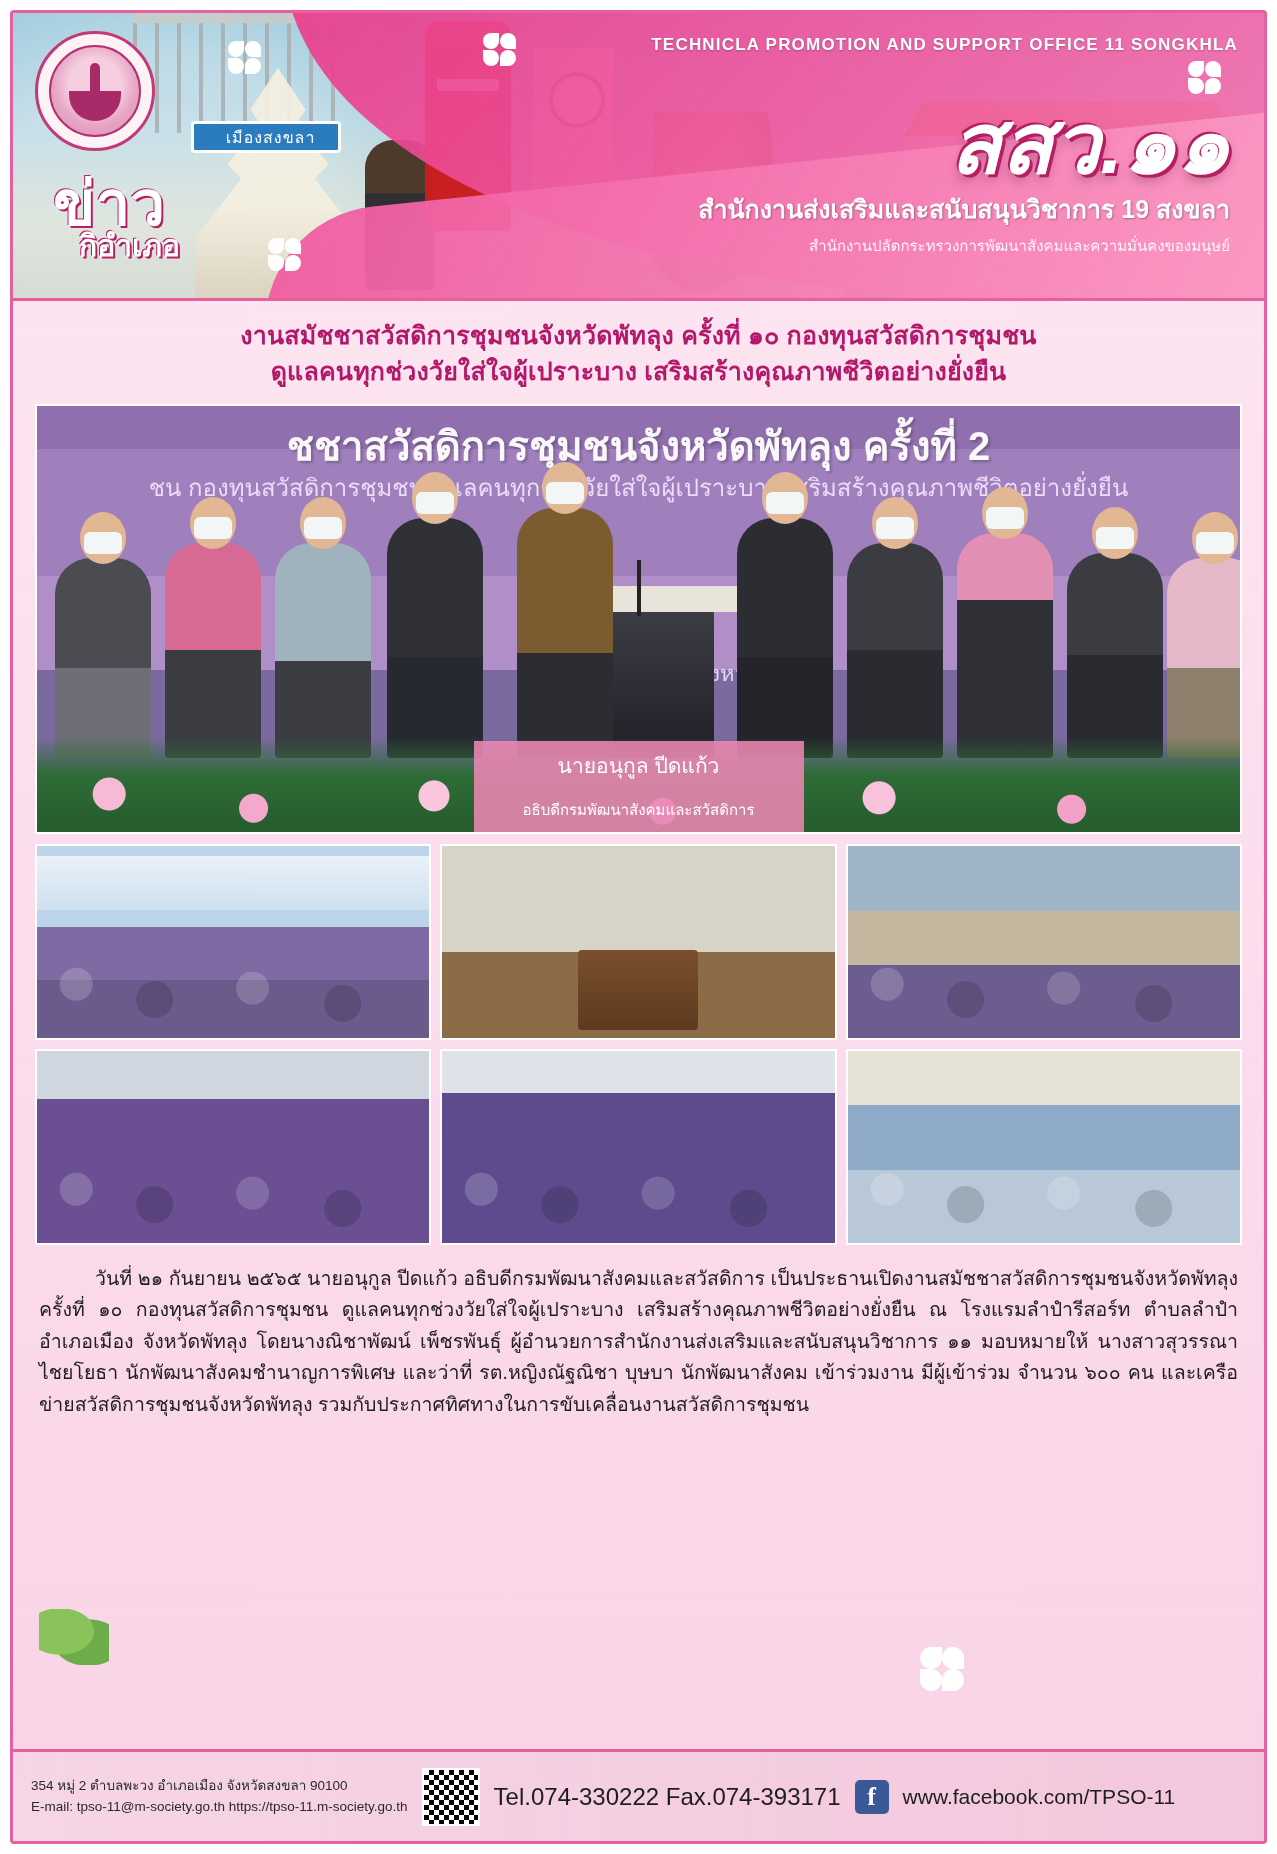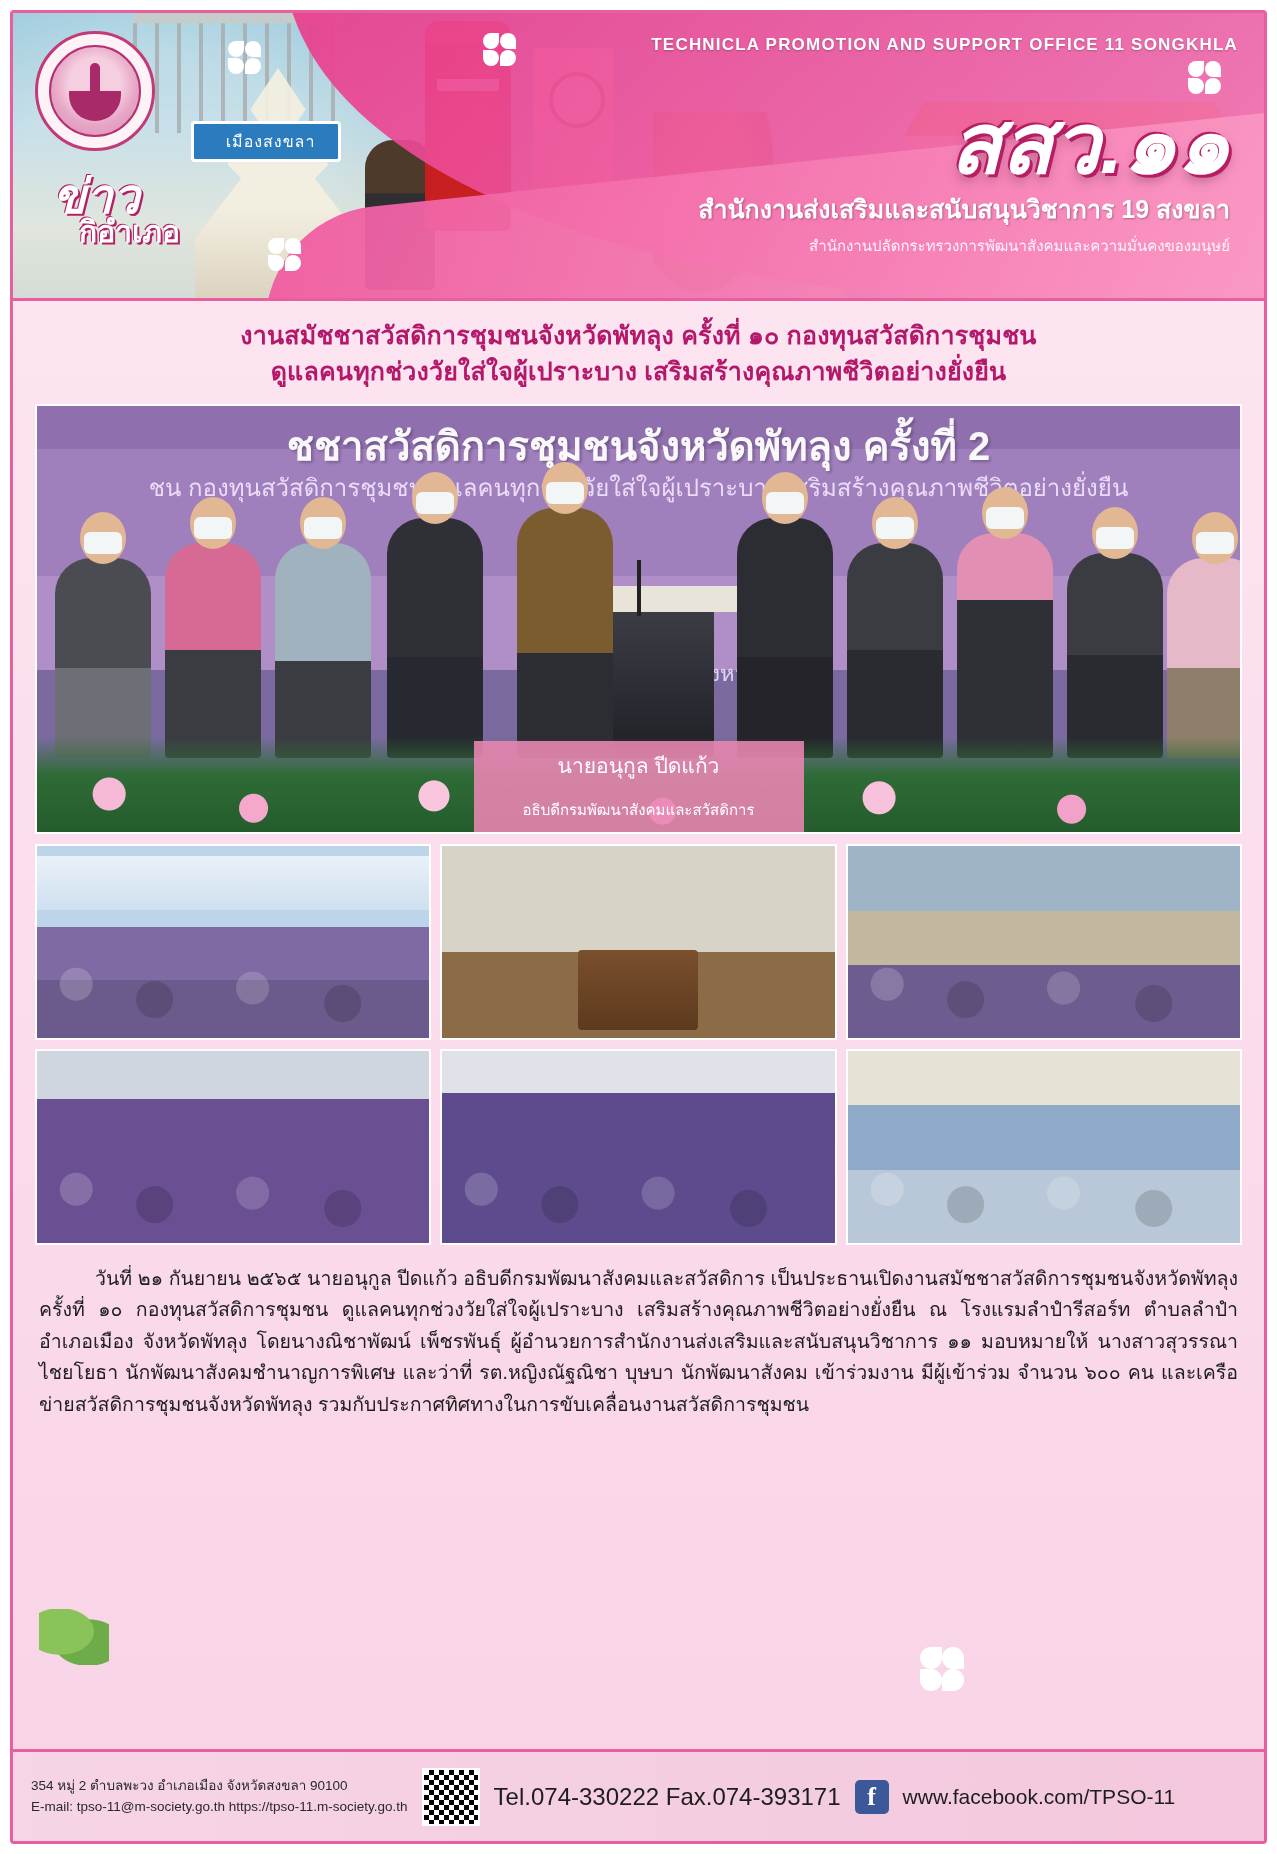--- a/index.html
+++ b/index.html
@@ -52,21 +52,21 @@
     opacity:.85;
   }
   .banner .temple {
     position:absolute; left:150px; bottom:0; width:230px; height:230px;
     background:
       linear-gradient(180deg, rgba(245,240,225,0.95) 0 60%, rgba(220,210,190,0.95) 100%);
     clip-path: polygon(50% 0%, 62% 18%, 58% 24%, 72% 42%, 66% 48%, 86% 74%, 86% 100%, 14% 100%, 14% 74%, 34% 48%, 28% 42%, 42% 24%, 38% 18%);
     opacity:.95;
   }
   .banner .sign {
-    position:absolute; left:178px; top:108px; width:150px; height:41px;
+    position:absolute; left:178px; top:108px; width:150px; height:32px;
     background:#2b7cbf; border:3px solid #ffffff; border-radius:4px;
     color:#fff; font-size:16px; display:flex; align-items:center; justify-content:center;
     letter-spacing:1px;
     padding-left:9px;
   }
   .banner .postbox {
     position:absolute; left:412px; top:8px; width:86px; height:210px;
     background: linear-gradient(180deg,#e23b3b 0 10%, #c82020 10% 100%);
     border-radius: 14px 14px 6px 6px;
     box-shadow: inset -10px 0 18px rgba(0,0,0,.18);
@@ -141,21 +141,21 @@
   }
   .logo-seal .inner:after{
     content:""; position:absolute; left:50%; top:44px; transform:translateX(-50%);
     width:52px; height:30px; border-radius:0 0 26px 26px; background:#a92a68;
   }
   .news-tag {
     position:absolute; left:40px; top:160px; z-index:7;
     color:#ffffff; text-shadow: 2px 2px 0 #b51f64, -1px -1px 0 #b51f64;
     line-height:1;
   }
-  .news-tag .t1 { font-size:48px; font-weight:bold;font-style:italic; }
+  .news-tag .t1 { font-size:62px; font-weight:bold; }
   .news-tag .t2 { font-size:30px; font-weight:bold; margin-left:26px; margin-top:-4px; }
 
   .brand-block {
     position:absolute; right:34px; top:92px; z-index:8; text-align:right; color:#ffffff;
   }
   .brand-block .big {
     font-size:84px; font-weight:bold; line-height:.95;
     text-shadow: 3px 3px 0 #b71d63, -2px -2px 0 #b71d63, 0 6px 12px rgba(0,0,0,.25);
     font-style: italic;
   }

